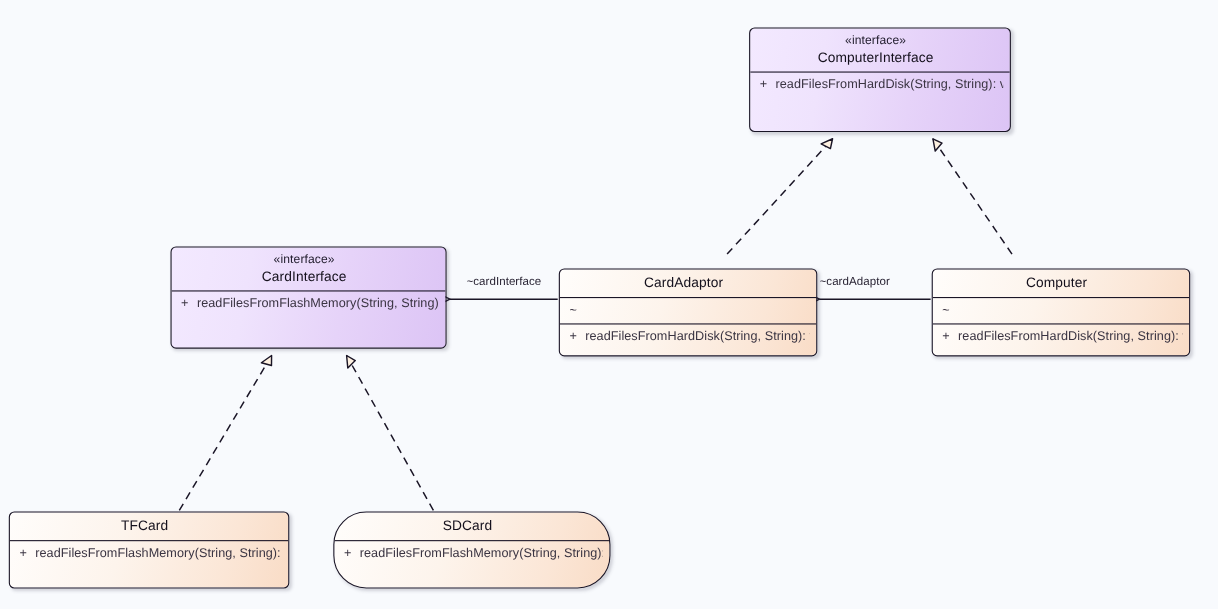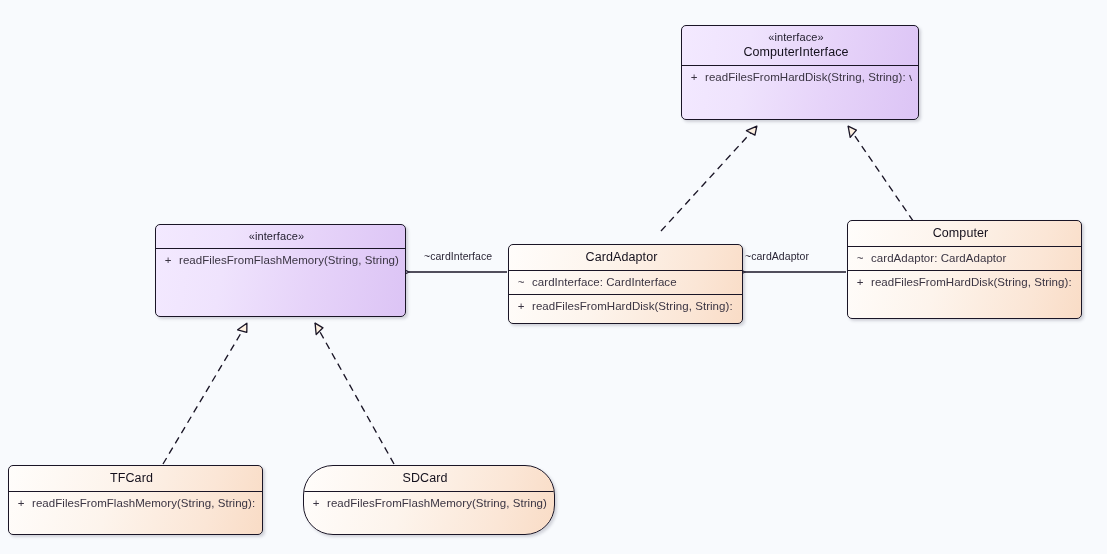--- a/index.html
+++ b/index.html
@@ -102,21 +102,21 @@
     color: #2a2535;
     line-height: 13px;
     white-space: nowrap;
     letter-spacing: 0.05px;
   }
 
   
   #box-computer-interface { left: 681px; top: 25px;  width: 238px; height: 95px; }
   #box-card-interface     { left: 155px; top: 224px; width: 251px; height: 93px; }
   #box-card-adaptor       { left: 508px; top: 244px; width: 235px; height: 80px; }
-  #box-computer           { left: 847px; top: 220px; width: 235px; height: 99px; }
+  #box-computer           { left: 847px; top: 244px; width: 235px; height: 80px; }
   #box-tfcard             { left: 8px;  top: 465px; width: 255px; height: 70px; }
   #box-sdcard             { left: 303px; top: 465px; width: 252px; height: 70px; border-radius: 30px; }
 
   #box-card-interface .compartment.last { min-height: 48px; }
   #box-computer-interface .compartment.last { min-height: 48px; }
   #box-tfcard .compartment.last { min-height: 38px; }
   #box-sdcard .compartment.last { min-height: 38px; }
 </style>
 </head>
 <body>
@@ -157,48 +157,47 @@
     </div>
     <div class="compartment last">
       <span class="vis">+</span>
       <span class="member">readFilesFromHardDisk(String, String): void</span>
     </div>
   </div>
 
   <div class="uml-box iface" id="box-card-interface">
     <div class="box-header">
       <span class="stereotype">«interface»</span>
+      <span class="classname">CardInterface</span>
     </div>
     <div class="compartment last">
       <span class="vis">+</span>
       <span class="member">readFilesFromFlashMemory(String, String): void</span>
     </div>
   </div>
 
   <div class="uml-box cls" id="box-card-adaptor">
     <div class="box-header">
       <span class="classname">CardAdaptor</span>
     </div>
     <div class="compartment">
       <span class="vis">~</span>
-      <span class="member">cardInterface: CardInterface</span>
     </div>
     <div class="compartment last">
       <span class="vis">+</span>
       <span class="member">readFilesFromHardDisk(String, String): void</span>
     </div>
   </div>
 
   <div class="uml-box cls" id="box-computer">
     <div class="box-header">
       <span class="classname">Computer</span>
     </div>
     <div class="compartment">
       <span class="vis">~</span>
-      <span class="member">cardAdaptor: CardAdaptor</span>
     </div>
     <div class="compartment last">
       <span class="vis">+</span>
       <span class="member">readFilesFromHardDisk(String, String): void</span>
     </div>
   </div>
 
   <div class="uml-box cls" id="box-tfcard">
     <div class="box-header">
       <span class="classname">TFCard</span>

